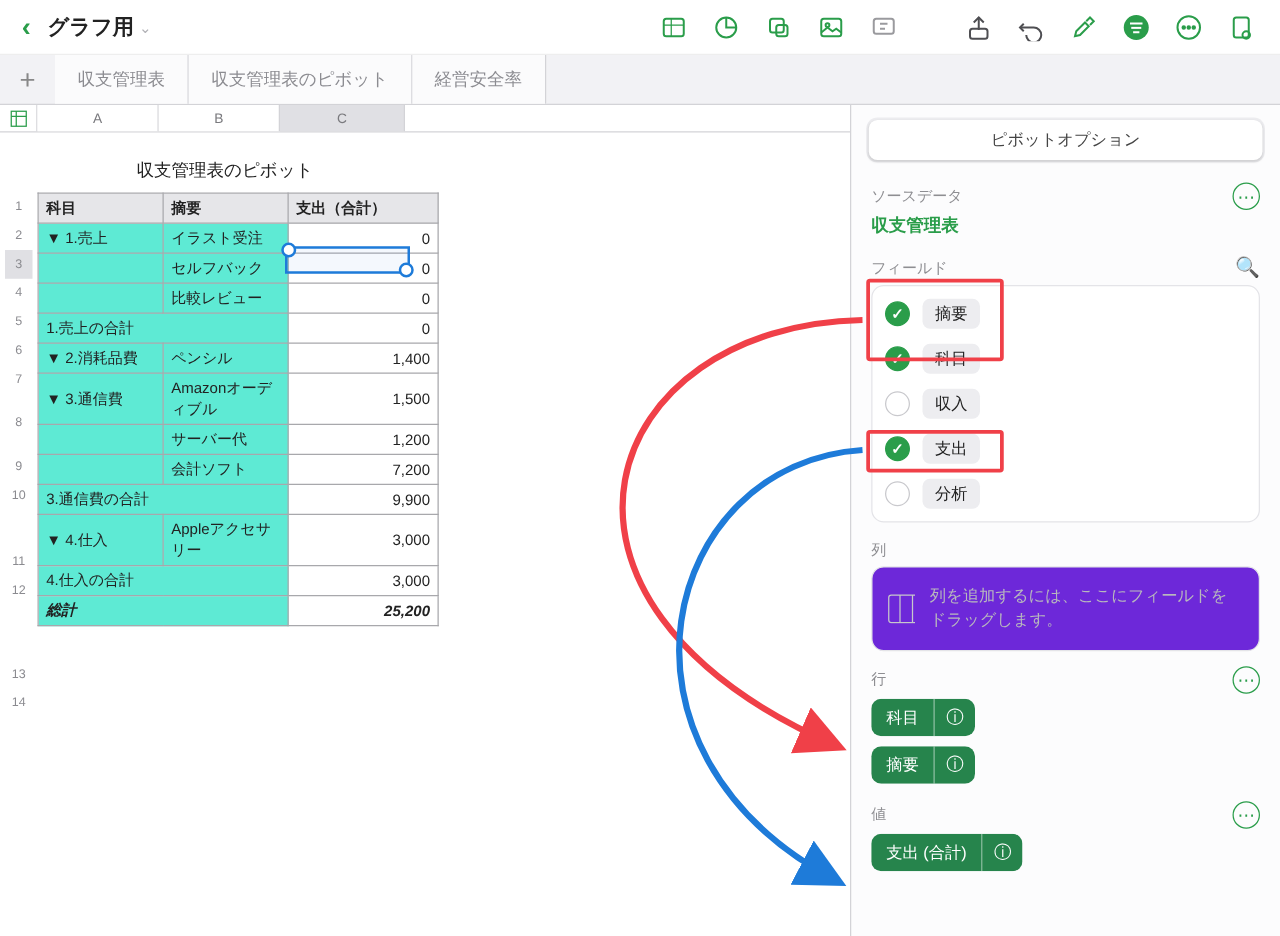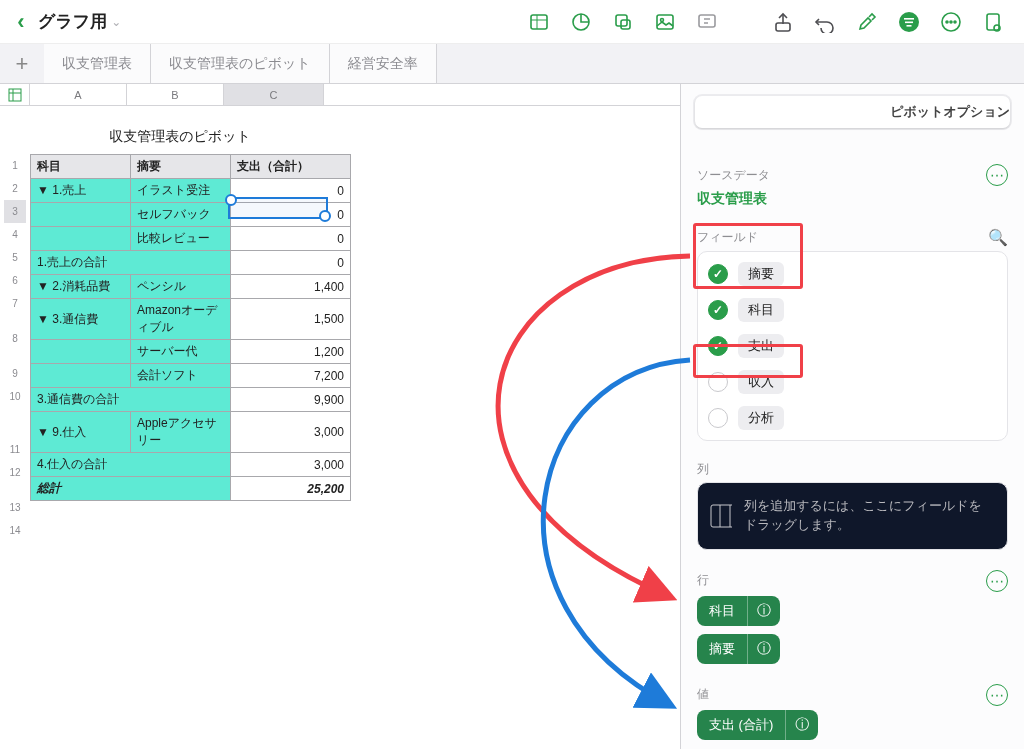--- a/index.html
+++ b/index.html
@@ -51,31 +51,31 @@
   .rownos .selno { background:#e0e0e4; }
   .rownos div { padding-top:6px; border:0; }
 
   .cell-sel { position:absolute; border:2px solid var(--sel-blue); background:rgba(30,123,217,.05); }
   .cell-sel::before, .cell-sel::after { content:''; position:absolute; width:8px; height:8px; background:#fff; border:2px solid var(--sel-blue); border-radius:50%; }
   .cell-sel::before { left:-5px; top:-5px; } .cell-sel::after { right:-5px; bottom:-5px; }
 
   
   .seg { margin:10px 12px 8px; background:#ececef; border-radius:9px; display:flex; padding:2px; }
   .seg button { flex:1; border:0; background:transparent; padding:7px 0; font-size:13px; border-radius:7px; color:#444; }
-  .seg button.on { background:#fff; font-weight:700; box-shadow:0 1px 2px rgba(0,0,0,.12);text-align:right; }
+  .seg button.on { background:#fff; font-weight:400; box-shadow:0 1px 2px rgba(0,0,0,.12); }
   .panel .sec { padding:6px 16px; }
-  .panel .lbl { font-size:12px; color:var(--grey-txt); margin:20px 0 4px; display:flex; justify-content:space-between; align-items:center; }
+  .panel .lbl { font-size:12px; color:var(--grey-txt); margin:2px 0 4px; display:flex; justify-content:space-between; align-items:center; }
   .panel .srcname { color:var(--green); font-size:14px; font-weight:600; margin-bottom:14px; }
   .fields { background:#fff; border:1px solid #e4e4e8; border-radius:10px; padding:4px 0; margin-bottom:14px; }
   .fld { display:flex; align-items:center; padding:6px 10px; gap:10px; }
   .fld .chk { width:20px; height:20px; border-radius:50%; border:1.5px solid #c9c9cd; display:flex; align-items:center; justify-content:center; }
   .fld .chk.on { background:var(--green); border-color:var(--green); }
   .fld .chk.on::after { content:'✓'; color:#fff; font-size:12px; font-weight:700; }
   .fld .chip { background:#ededf0; border-radius:6px; padding:3px 10px; font-size:13px; }
-  .drop { background:#0f172a; border:1px solid #e4e4e8; border-radius:10px; padding:14px 12px; display:flex; gap:12px; align-items:center; color:#b8b8bd; font-size:13px; line-height:1.45; margin-bottom:12px; }
+  .drop { background:#6d28d9; border:1px solid #e4e4e8; border-radius:10px; padding:14px 12px; display:flex; gap:12px; align-items:center; color:#b8b8bd; font-size:13px; line-height:1.45; margin-bottom:12px; }
   .drop svg * { stroke:#c7c7cb; fill:none; }
   .pills { display:flex; flex-direction:column; gap:8px; margin-bottom:14px; }
   .pill { display:inline-flex; align-items:stretch; border-radius:8px; overflow:hidden; width:max-content; }
   .pill span { background:var(--green-dark); color:#fff; font-size:13px; padding:6px 12px; display:flex; align-items:center; }
   .pill .info { background:var(--green-dark); border-left:1px solid rgba(255,255,255,.35); padding:6px 9px; color:#fff; display:flex; align-items:center; justify-content:center; }
   .pill .info::after { content:'ⓘ'; font-size:14px; }
   .dots { width:22px; height:22px; border:1.5px solid var(--green); border-radius:50%; display:inline-flex; align-items:center; justify-content:center; color:var(--green); font-size:14px; }
   .dots::after { content:'⋯'; }
   .searchic { color:var(--green); font-size:16px; }
 
@@ -197,21 +197,21 @@
         <div class="selno" style="height: 23px;">3</div>
         <div style="height: 23px;">4</div>
         <div style="height: 23px;">5</div>
         <div style="height: 23px;">6</div>
         <div style="height: 35px;">7</div>
         <div style="height: 35px;">8</div>
         <div style="height: 23px;">9</div>
         <div style="height: 23px;">10</div>
         <div style="height: 23px; margin-top: 30px;">11</div>
         <div style="height: 35px;">12</div>
-        <div style="height: 23px;">13</div>
+        <div style="height: 23px; margin-top: 32px;">13</div>
         <div style="height: 23px;">14</div>
       </div>
 
     <div class="pivot-wrap">
       <div class="pivot-title">収支管理表のピボット</div>
       <table class="pivot">
         <thead>
             <tr>
           <th style="width:100px">科目</th>
           <th style="width:100px">摘要</th>
@@ -256,21 +256,21 @@
             <tr>
               <td></td>
               <td>会計ソフト</td>
               <td class="val">7,200</td>
             </tr>
             <tr>
               <td colspan="2">3.通信費の合計</td>
               <td class="val">9,900</td>
             </tr>
             <tr>
-              <td>▼ 9.仕入</td>
+              <td>▼ 4.仕入</td>
               <td>Appleアクセサリー</td>
               <td class="val">3,000</td>
             </tr>
             <tr>
               <td colspan="2">4.仕入の合計</td>
               <td class="val">3,000</td>
             </tr>
             <tr class="grand">
               <td colspan="2">総計</td>
               <td class="val">25,200</td>
@@ -300,26 +300,26 @@
       <div class="fields" id="fields">
           <div class="fld">
             <div class="chk on"></div>
             <div class="chip">摘要</div>
           </div>
           <div class="fld">
             <div class="chk on"></div>
             <div class="chip">科目</div>
           </div>
           <div class="fld">
+            <div class="chk"></div>
+            <div class="chip">収入</div>
+          </div>
+          <div class="fld">
             <div class="chk on"></div>
             <div class="chip">支出</div>
-          </div>
-          <div class="fld">
-            <div class="chk"></div>
-            <div class="chip">収入</div>
           </div>
           <div class="fld">
             <div class="chk"></div>
             <div class="chip">分析</div>
           </div>
         </div>
 
       <div class="lbl">
           <span>列</span>
         </div>

